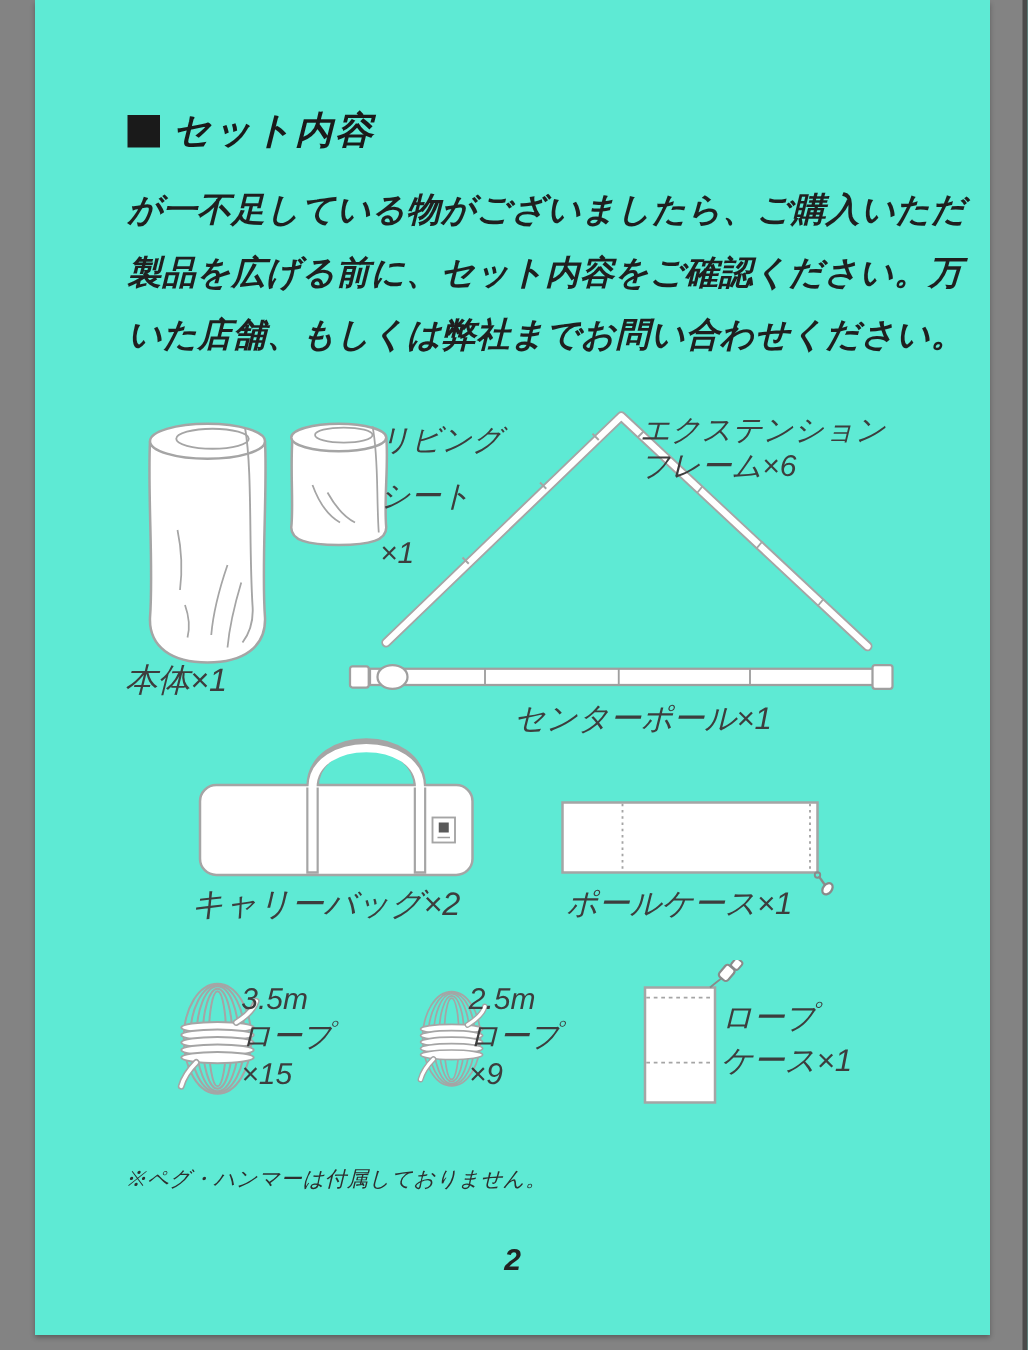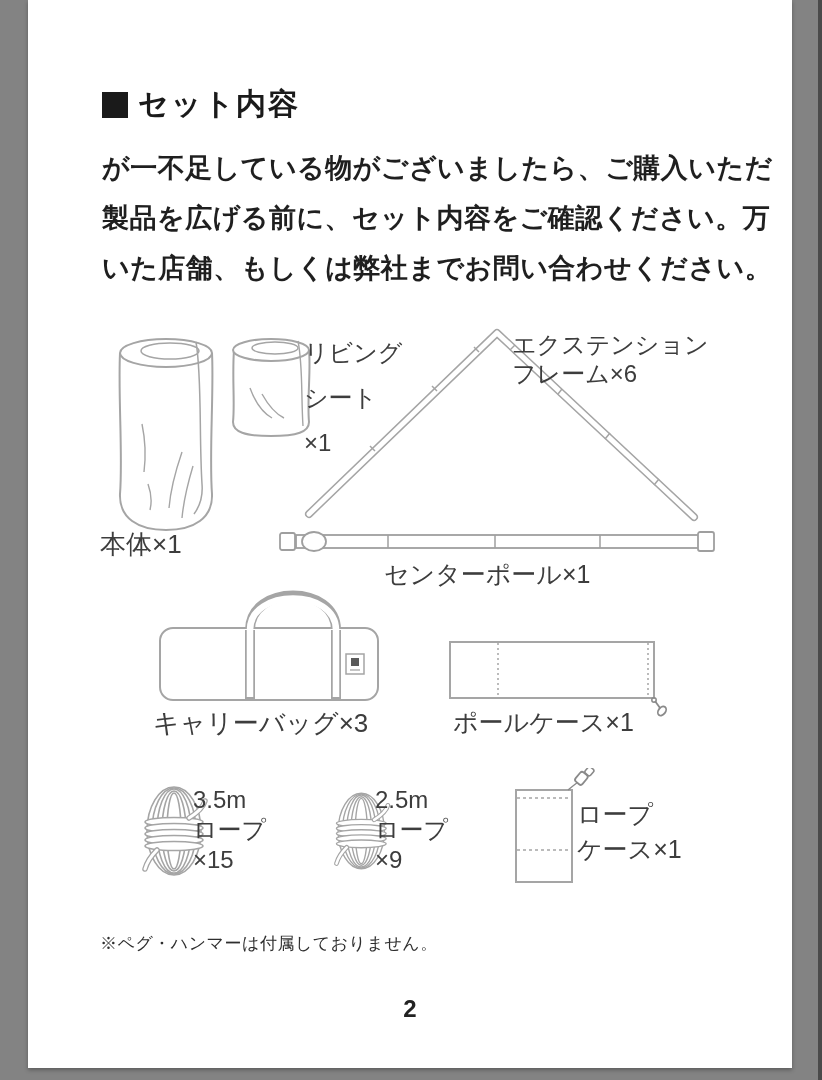--- a/index.html
+++ b/index.html
@@ -4,36 +4,36 @@
 <style>
   html,body{margin:0;padding:0;}
   body{
     width:822px;height:1080px;position:relative;overflow:hidden;
     background:#838383;
     font-family:"Liberation Sans", sans-serif;
   }
   .right-edge{position:absolute;right:0;top:0;width:4px;height:1080px;background:#4a4a4a;}
   .page{
     position:absolute;left:28px;top:0;width:764px;height:1068px;
-    background:#ffffff;box-shadow:0 2px 4px rgba(0,0,0,.3);
+    background:#5eead4;box-shadow:0 2px 4px rgba(0,0,0,.3);font-style:italic;
   }
   .abs{position:absolute;}
   .heading{left:74px;top:84px;display:flex;align-items:center;}
   .heading-square{width:26px;height:26px;background:#1a1a1a;margin-right:10px;}
   .heading-text{font-size:30px;font-weight:700;color:#1a1a1a;letter-spacing:2px;}
   .intro{left:74px;top:143px;width:640px;}
   .intro-line{
     font-size:27px;font-weight:700;color:#1f1f1f;line-height:50px;
     letter-spacing:.5px;white-space:nowrap;
   }
   .lbl{color:#3d3d3d;font-weight:400;text-align:left;white-space:nowrap;}
   .lbl-body{left:72px;top:527px;width:175px;font-size:26px;}
   .lbl-living{left:276px;top:330px;width:100px;font-size:24px;line-height:45px;}
   .lbl-ext{left:484px;top:330px;width:200px;font-size:24px;line-height:29px;}
-  .lbl-cpole{left:356px;top:558px;width:210px;font-size:25px;}
+  .lbl-cpole{left:383px;top:558px;width:210px;font-size:25px;}
   .lbl-bag{left:125px;top:706px;width:235px;font-size:26px;}
   .lbl-pcase{left:425px;top:706px;width:205px;font-size:25px;}
   .lbl-rope1{left:165px;top:785px;width:100px;font-size:24px;line-height:30px;}
   .lbl-rope2{left:347px;top:785px;width:100px;font-size:24px;line-height:30px;}
   .lbl-rcase{left:549px;top:797px;width:100px;font-size:25px;line-height:35px;}
   .note{left:72px;top:932px;font-size:17px;font-weight:500;color:#2e2e2e;letter-spacing:.5px;white-space:nowrap;}
   .page-number{left:0;top:995px;width:764px;text-align:center;font-size:24px;font-weight:700;color:#222;}
   svg{display:block;}
 </style>
 </head>
@@ -115,21 +115,21 @@
     <path d="M 92 52 C 92 6 178 6 178 52" fill="none" stroke="#a5a5a5" stroke-width="10"></path>
     <rect x="2" y="50" width="218" height="72" rx="13" fill="#ffffff" stroke="#a5a5a5" stroke-width="2"></rect>
     <line x1="92" y1="52" x2="92" y2="121" stroke="#a5a5a5" stroke-width="10"></line>
     <line x1="178" y1="52" x2="178" y2="121" stroke="#a5a5a5" stroke-width="10"></line>
     <path d="M 92 119 L 92 52 C 92 10 178 10 178 52 L 178 119" fill="none" stroke="#ffffff" stroke-width="6.5"></path>
     <rect x="188" y="76" width="18" height="20" fill="#ffffff" stroke="#a5a5a5" stroke-width="1.5"></rect>
     <rect x="193" y="80" width="8" height="8" fill="#5a5a5a"></rect>
     <line x1="192" y1="92" x2="202" y2="92" stroke="#9f9f9f" stroke-width="1.2"></line>
   </svg>
 
-  <div class="abs lbl lbl-bag">キャリーバッグ×3</div>
+  <div class="abs lbl lbl-bag">キャリーバッグ×2</div>
 
   <svg class="abs" style="left:420px;top:638px;" width="220" height="82" viewBox="0 0 220 82">
     <rect x="2" y="4" width="204" height="56" fill="#ffffff" stroke="#a5a5a5" stroke-width="2"></rect>
     <line x1="50" y1="5" x2="50" y2="59" stroke="#a5a5a5" stroke-width="1.5" stroke-dasharray="2 3"></line>
     <line x1="200" y1="5" x2="200" y2="59" stroke="#a5a5a5" stroke-width="1.5" stroke-dasharray="2 3"></line>
     <circle cx="206" cy="62" r="2.2" fill="none" stroke="#8a8a8a" stroke-width="1.5"></circle>
     <line x1="207" y1="63" x2="212" y2="70" stroke="#8a8a8a" stroke-width="1.8"></line>
     <ellipse cx="214" cy="73" rx="3.5" ry="5" transform="rotate(38 214 73)" fill="#ffffff" stroke="#8a8a8a" stroke-width="1.8"></ellipse>
   </svg>
 

